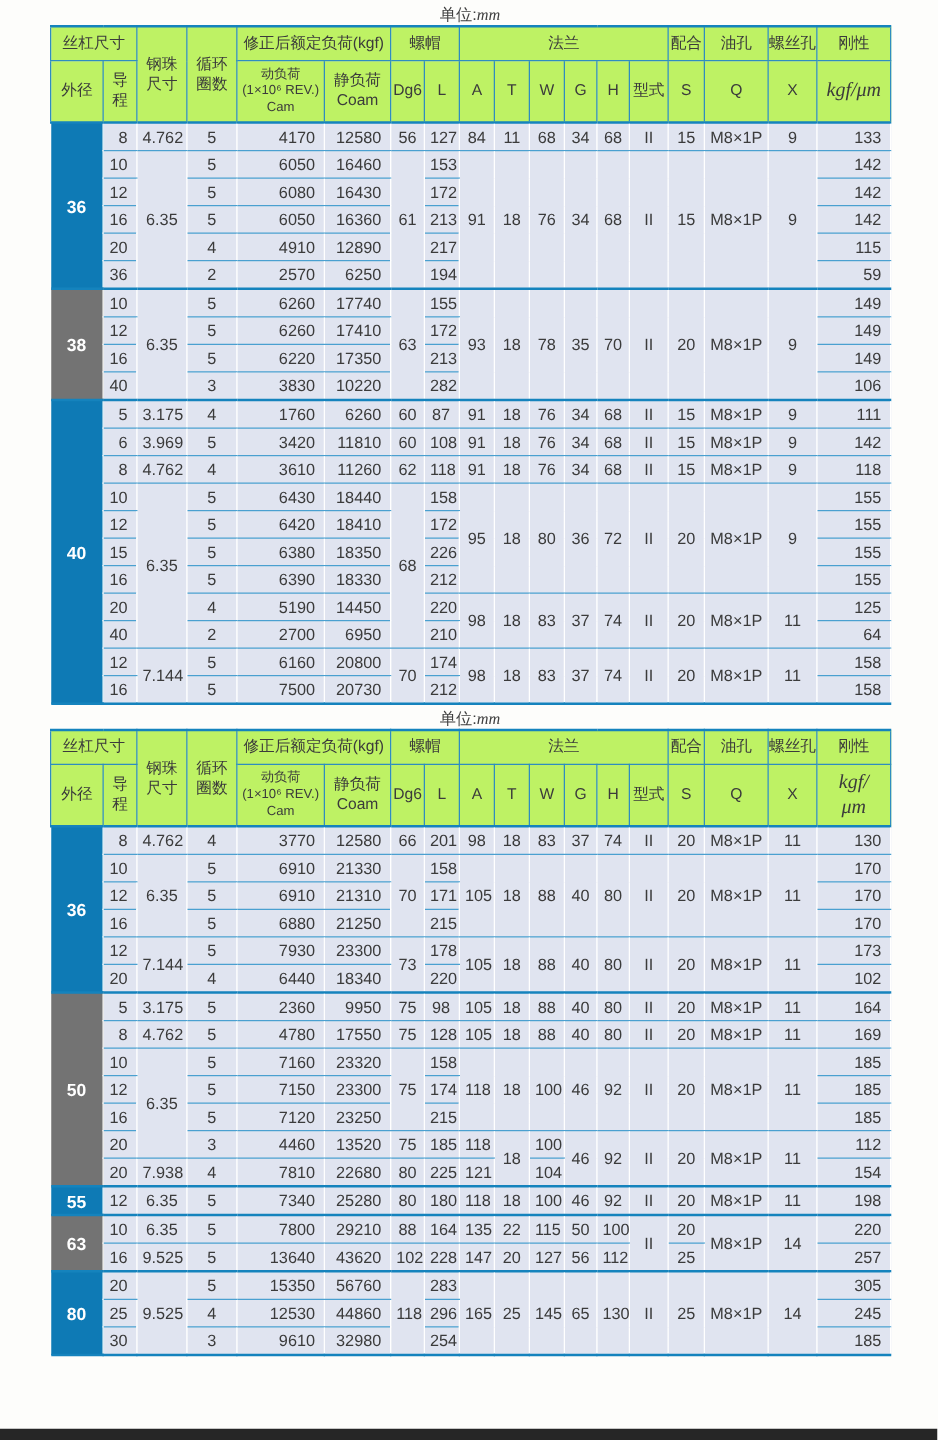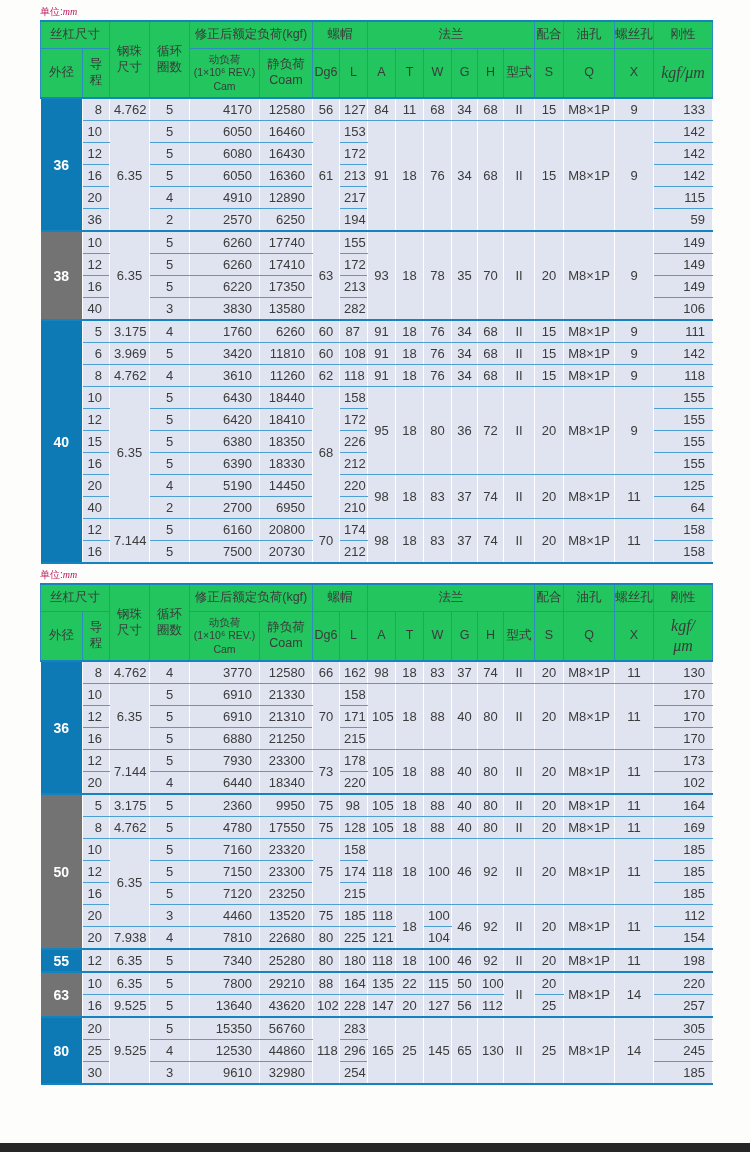--- a/index.html
+++ b/index.html
@@ -4,30 +4,30 @@
 <style>
   html,body{margin:0;padding:0;}
   body{
     width:750px;height:1152px;position:relative;overflow:hidden;
     background:#fdfdfb;
     font-family:"Liberation Sans","DejaVu Sans",sans-serif;
     color:#3b3b3b;
   }
   .content{padding:3px 38px 0 40px;}
   .unit-label{
-    text-align:left;font-size:10px;color:#be185d;height:17px;line-height:17px;
+    text-align:center;font-size:13px;color:#404040;height:17px;line-height:17px;
   }
   .unit-label em{font-family:"Liberation Serif","DejaVu Serif",serif;font-style:italic;}
   table.spec-table{
     border-collapse:collapse;width:672px;table-layout:fixed;
     border-top:2px solid #1583bd;border-bottom:2px solid #1583bd;
     margin-bottom:2px;
   }
   .spec-table th{
-    background:#22c55e;border:1px solid #2e8dc0;
+    background:#bef264;border:1px solid #2e8dc0;
     font-weight:normal;font-size:12.5px;color:#3b3b3b;
     white-space:pre-line;line-height:1.25;padding:1px 0;
     text-align:center;vertical-align:middle;
   }
   .spec-table thead tr:first-child th{height:24px;}
   .spec-table thead tr:last-child th{height:46px;}
   .spec-table thead tr:last-child th{border-bottom:2px solid #1583bd;}
   .spec-table th.small{font-size:10.5px;margin-top:45px;}
   .spec-table th.unit{
     font-family:"Liberation Serif","DejaVu Serif",serif;
@@ -228,21 +228,21 @@
           <td class="al-c">5</td>
           <td class="al-r">6220</td>
           <td class="al-r">17350</td>
           <td class="al-r">213</td>
           <td class="al-r">149</td>
         </tr>
         <tr>
           <td class="al-r">40</td>
           <td class="al-c">3</td>
           <td class="al-r">3830</td>
-          <td class="al-r">13580</td>
+          <td class="al-r">10220</td>
           <td class="al-r">282</td>
           <td class="al-r">106</td>
         </tr>
         <tr class="sec-start">
           <td rowspan="11" class="od blue">40</td>
           <td class="al-r">5</td>
           <td class="al-c">3.175</td>
           <td class="al-c">4</td>
           <td class="al-r">1760</td>
           <td class="al-r">6260</td>
@@ -460,21 +460,21 @@
       </thead>
     <tbody>
         <tr class="sec-start">
           <td rowspan="6" class="od blue">36</td>
           <td class="al-r">8</td>
           <td class="al-c">4.762</td>
           <td class="al-c">4</td>
           <td class="al-r">3770</td>
           <td class="al-r">12580</td>
           <td class="al-c">66</td>
-          <td class="al-r">162</td>
+          <td class="al-r">201</td>
           <td class="al-c">98</td>
           <td class="al-c">18</td>
           <td class="al-c">83</td>
           <td class="al-c">37</td>
           <td class="al-c">74</td>
           <td class="al-c">II</td>
           <td class="al-c">20</td>
           <td class="al-c">M8×1P</td>
           <td class="al-c">11</td>
           <td class="al-r">130</td>

